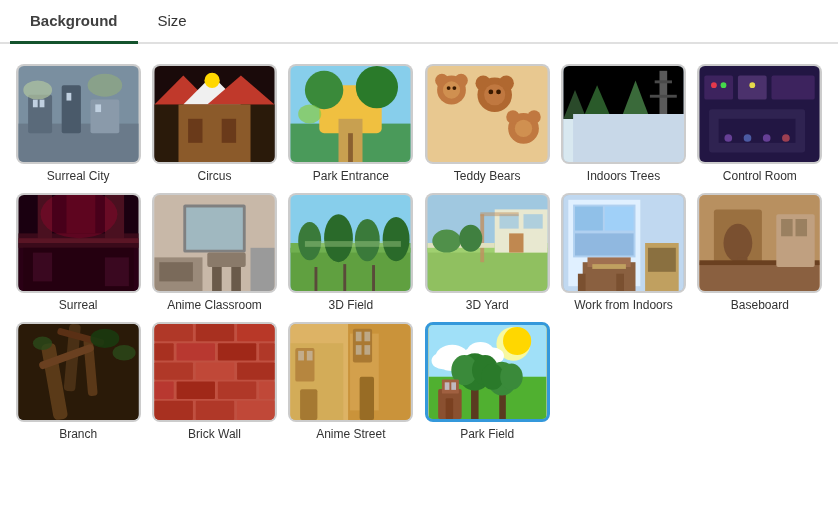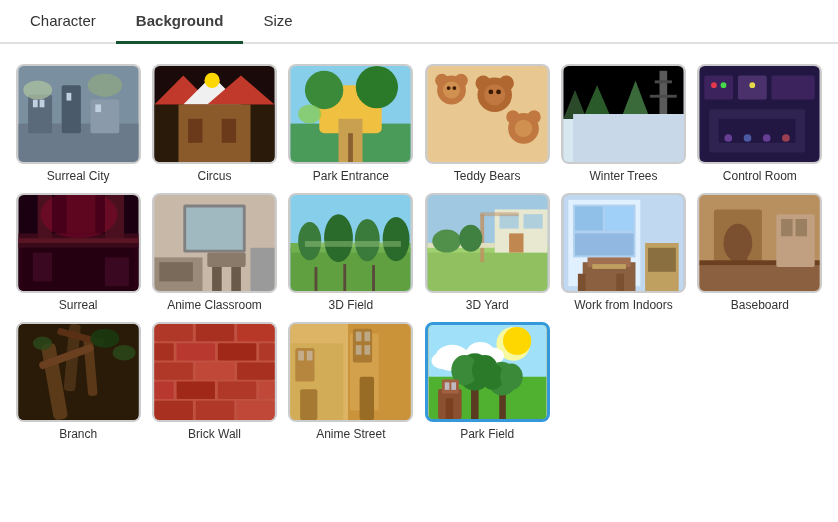--- a/index.html
+++ b/index.html
@@ -86,21 +86,20 @@
 
     .thumb svg {
       width: 100%;
       height: 100%;
     }
   </style>
 </head>
 <body>
 
 <div class="tabs">
-<div class="tab">Character</div>
     <div class="tab active">Background</div>
     <div class="tab">Size</div>
   </div>
 
 <div class="grid-container">
 <div class="grid-item">
       <div class="thumb bg-surreal-city">
         <svg viewBox="0 0 125 100" xmlns="http://www.w3.org/2000/svg">
     <rect width="125" height="100" fill="#7a8fa0"></rect>
     <rect x="0" y="60" width="125" height="40" fill="#6a7a8a"></rect>
@@ -180,21 +179,21 @@
     <rect x="0" y="0" width="125" height="55" fill="#8aaccce"></rect>
     <rect x="100" y="5" width="8" height="80" fill="#5a5a5a"></rect>
     <rect x="95" y="15" width="18" height="3" fill="#4a4a4a"></rect>
     <rect x="90" y="30" width="28" height="3" fill="#4a4a4a"></rect>
     <polygon points="20,55 35,20 50,55" fill="#2a5a2a"></polygon>
     <polygon points="60,55 75,15 90,55" fill="#3a6a3a"></polygon>
     <polygon points="0,55 12,25 24,55" fill="#2a4a2a"></polygon>
     <rect x="10" y="50" width="125" height="50" fill="#c8d8e8"></rect>
   </svg>
       </div>
-      <div class="label">Winter Trees</div>
+      <div class="label">Indoors Trees</div>
     </div>
     <div class="grid-item">
       <div class="thumb bg-control-room">
         <svg viewBox="0 0 125 100" xmlns="http://www.w3.org/2000/svg">
     <rect width="125" height="100" fill="#1a1a3a"></rect>
     <rect x="5" y="10" width="30" height="25" fill="#3a2a5a" rx="2"></rect>
     <rect x="40" y="10" width="30" height="25" fill="#4a3a6a" rx="2"></rect>
     <rect x="75" y="10" width="45" height="25" fill="#3a2a5a" rx="2"></rect>
     <circle cx="15" cy="20" r="3" fill="#ff4444"></circle>
     <circle cx="25" cy="20" r="3" fill="#44ff44"></circle>

